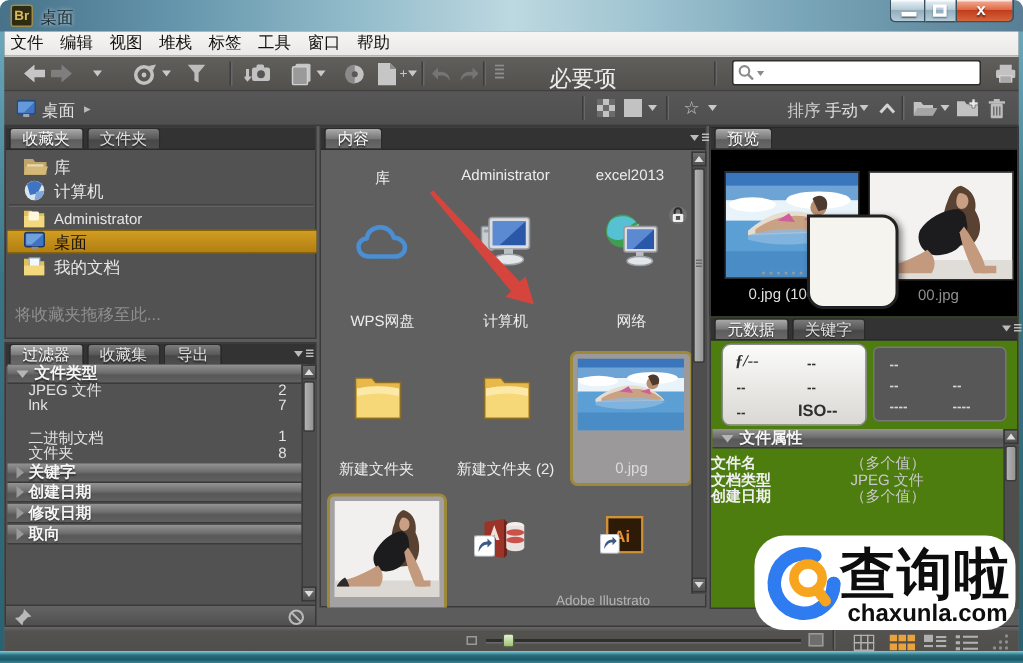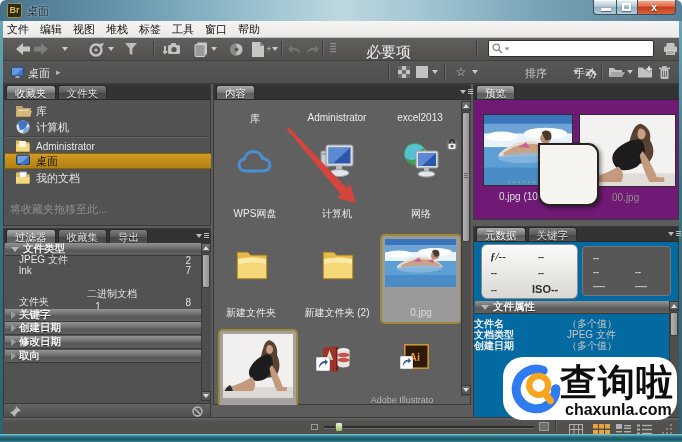--- a/index.html
+++ b/index.html
@@ -253,21 +253,21 @@
       </div>
       <div class="ticon" style="left:427px;width:10px;">
           <span class="chev"></span>
         </div>
       <div class="tsep" style="left:441px;"></div>
       <div class="ticon" style="left:451px;width:14px;color:#c9c9c9;font-size:12px;">☆</div>
       <div class="ticon" style="left:467px;width:10px;">
           <span class="chev"></span>
         </div>
       <div class="sort-label abs" style="left:522px;top:5px;">排序</div>
-      <div class="sort-label abs" style="left:547px;top:5px;color:#e0e0e0;margin-left:24px;">手动</div>
+      <div class="sort-label abs" style="left:547px;top:5px;color:#e0e0e0;">手动</div>
       <div class="ticon" style="left:568px;width:10px;">
           <span class="chev"></span>
         </div>
       <div class="ticon" style="left:582px;width:12px;">
         <svg width="11" height="7" viewBox="0 0 11 7">
             <path d="M1 6 L5.5 1 L10 6" fill="none" stroke="#d2d2d2" stroke-width="2"></path>
           </svg>
       </div>
       <div class="tsep" style="left:598px;"></div>
       <div class="ticon" style="left:605px;width:17px;">
@@ -370,21 +370,21 @@
           <span>文件类型</span>
         </div>
         <div class="filt-row" style="top:26px;">
           <span class="flbl">JPEG 文件</span>
           <span class="fcnt">2</span>
         </div>
         <div class="filt-row" style="top:36.5px;">
           <span class="flbl">lnk</span>
           <span class="fcnt">7</span>
         </div>
-        <div class="filt-row" style="top:57.5px;flex-direction:column;">
+        <div class="filt-row" style="top:57.5px;">
           <span class="flbl">二进制文档</span>
           <span class="fcnt">1</span>
         </div>
         <div class="filt-row" style="top:68px;">
           <span class="flbl">文件夹</span>
           <span class="fcnt">8</span>
         </div>
         <div class="filt-head" style="top:80px;">
           <span class="filt-tri tri-closed"></span>
           <span>关键字</span>
@@ -559,21 +559,21 @@
           </div>
         <div class="sb-btn" style="left:247px;top:300px;width:10px;height:10px;">
             <div class="tri-dn"></div>
           </div>
       </div>
 
       <svg class="abs" style="left:210px;top:0;z-index:40;pointer-events:none;" width="160" height="130" viewBox="0 0 160 130">
         <polygon points="75.6,42.9 133.5,103.8 137.4,100.2 143,119 123.9,113.9 127.8,110.3 73.6,44.9" fill="#d6453d"></polygon>
       </svg>
 
-      <div class="panel" style="left:470px;top:0;width:206px;height:136px;background:#701a75;">
+      <div class="panel" style="left:470px;top:0;width:206px;height:136px;background:#000000;">
         <div class="tabstrip">
           <div class="tab active">预览</div>
         </div>
         <svg class="pv-img" style="left:9px;top:29px;" width="90" height="72" viewBox="0 0 90 72" preserveAspectRatio="none">
           <rect width="90" height="30" fill="#3a76bc"></rect>
           <rect y="9" width="90" height="12" fill="#6ea3d6"></rect>
           <rect y="19" width="90" height="15" fill="#e9f3fa"></rect>
           <ellipse cx="18" cy="22" rx="16" ry="5" fill="#fff"></ellipse>
           <ellipse cx="63" cy="19" rx="22" ry="6" fill="#fff"></ellipse>
           <rect y="33" width="90" height="39" fill="#5c9fd4"></rect>
@@ -603,21 +603,21 @@
             <i style="width:2px;height:2px;background:#9a9a9a;border-radius:50%;"></i>
             <i style="width:2px;height:2px;background:#9a9a9a;border-radius:50%;"></i>
             <i style="width:2px;height:2px;background:#9a9a9a;border-radius:50%;"></i>
             <i style="width:2px;height:2px;background:#9a9a9a;border-radius:50%;"></i>
         </div>
         <div class="pv-label" style="left:25px;top:106px;color:#dedede;">0.jpg (100%)</div>
         <div class="pv-label" style="left:138px;top:107px;color:#8f8f8f;">00.jpg</div>
         <div class="loupe"></div>
       </div>
 
-      <div class="panel" style="left:470px;top:142px;width:206px;height:195px;background:#0369a1;">
+      <div class="panel" style="left:470px;top:127px;width:206px;height:195px;background:#4d7c0f;">
         <div class="tabstrip">
           <div class="tab active">元数据</div>
           <div class="tab">关键字</div>
           <div class="panelmenu" style="left:194px;"></div>
         </div>
         <div class="placard-light">
           <span class="pl-item" style="left:8px;top:5px;font-style:italic;font-family:'Liberation Serif',serif;font-size:11px;">ƒ/--</span>
           <span class="pl-item" style="left:56px;top:7px;">--</span>
           <span class="pl-item" style="left:9px;top:23px;">--</span>
           <span class="pl-item" style="left:56px;top:23px;">--</span>

